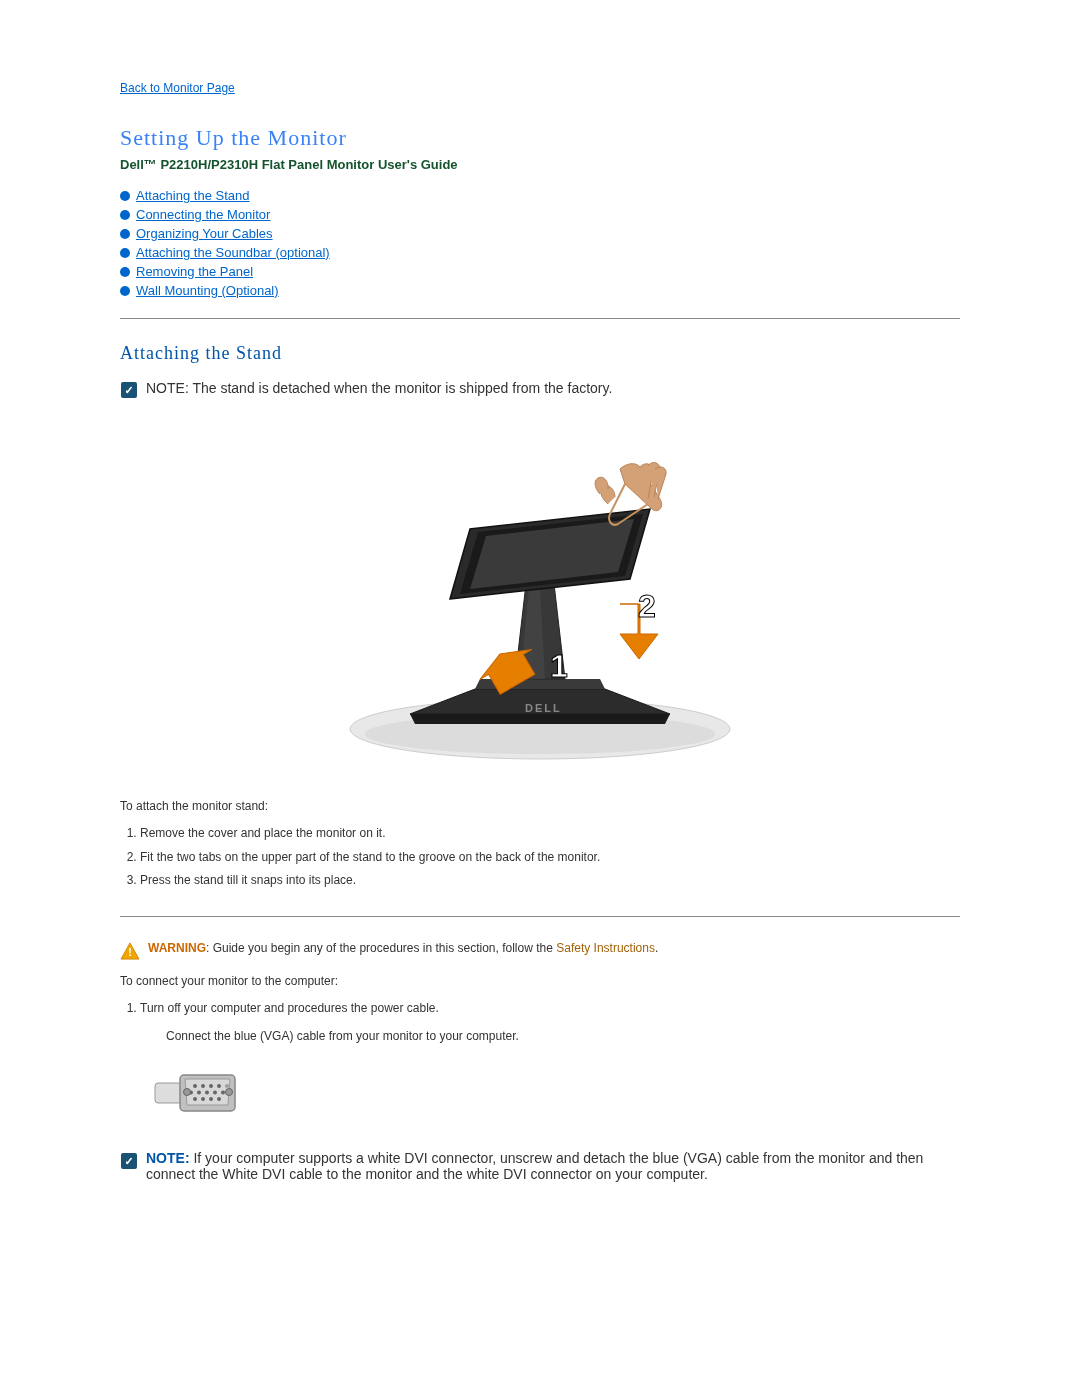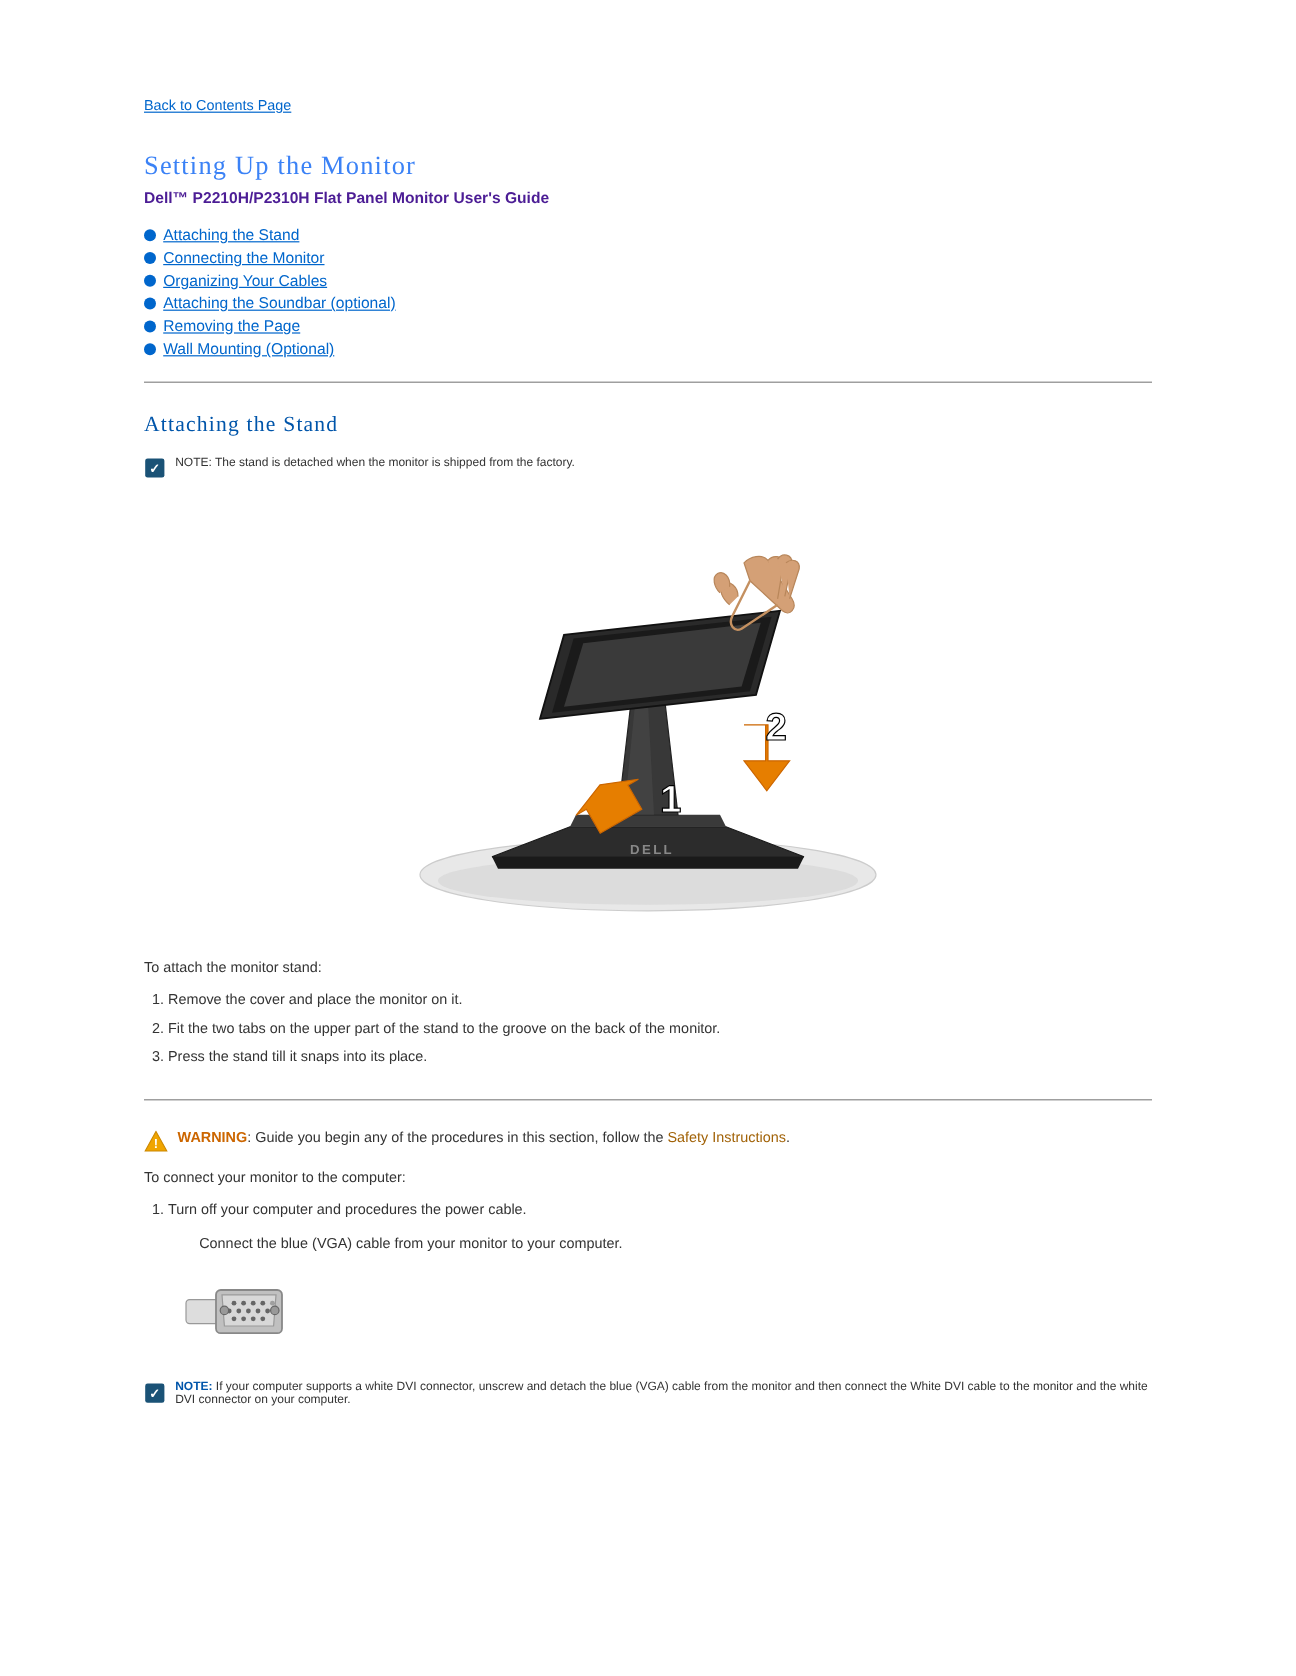--- a/index.html
+++ b/index.html
@@ -27,21 +27,21 @@
       font-family: Georgia, serif;
       font-size: 22px;
       font-weight: normal;
       color: #3b82f6;
       letter-spacing: 1px;
       margin-bottom: 6px;
     }
     .subtitle {
       font-size: 13px;
       font-weight: bold;
-      color: #4c1d95;
+      color: #14532d;
       margin-bottom: 16px;
     }
     .nav-list {
       list-style: none;
       margin-bottom: 10px;
     }
     .nav-list li {
       margin-bottom: 4px;
       display: flex;
       align-items: center;
@@ -79,21 +79,21 @@
       gap: 8px;
       margin-bottom: 20px;
     }
     .note-icon {
       width: 18px;
       height: 18px;
       flex-shrink: 0;
       margin-top: 1px;
     }
     .note-text {
-      font-size: 10px;
+      font-size: 14px;
       color: #333;
     }
     .warning-box {
       display: flex;
       align-items: flex-start;
       gap: 8px;
       margin-bottom: 14px;
     }
     .warning-icon {
       width: 20px;
@@ -152,21 +152,21 @@
       color: #333;
       margin-bottom: 10px;
     }
   </style>
 </head>
 <body>
 
 <div class="page-container">
 
   
-  <a class="back-link">Back to Contents Page</a>
+  <a class="back-link">Back to Monitor Page</a>
 
   
   <h1 class="page-title">Setting Up the Monitor</h1>
 
   
   <div class="subtitle">Dell™ P2210H/P2310H Flat Panel Monitor User's Guide</div>
 
   
   <ul class="nav-list">
     <li>
@@ -180,21 +180,21 @@
     <li>
       <span class="nav-bullet"></span>
       <a class="nav-link">Organizing Your Cables</a>
     </li>
     <li>
       <span class="nav-bullet"></span>
       <a class="nav-link">Attaching the Soundbar (optional)</a>
     </li>
     <li>
       <span class="nav-bullet"></span>
-      <a class="nav-link">Removing the Page</a>
+      <a class="nav-link">Removing the Panel</a>
     </li>
     <li>
       <span class="nav-bullet"></span>
       <a class="nav-link">Wall Mounting (Optional)</a>
     </li>
   </ul>
 
   <hr class="section-divider">
 
   

